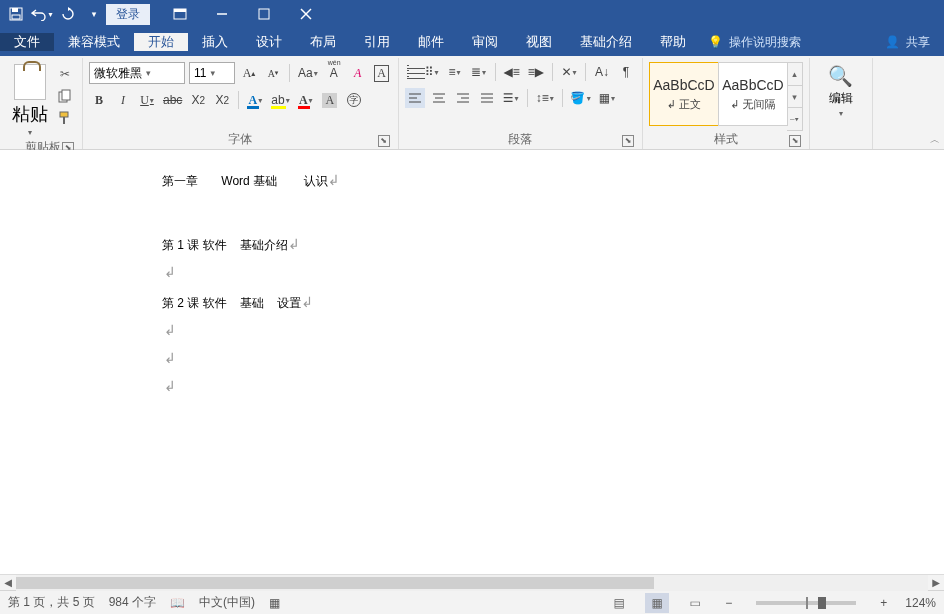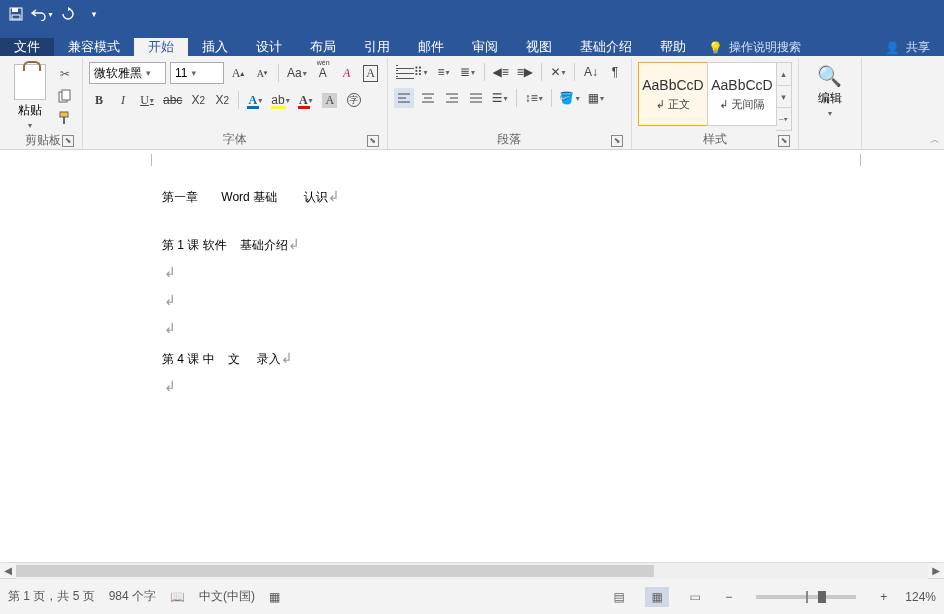--- a/index.html
+++ b/index.html
@@ -4,21 +4,21 @@
 <style>
 *{box-sizing:border-box;margin:0;padding:0;font-family:"Microsoft YaHei","Segoe UI",sans-serif;font-size:12px;user-select:none}
 body{width:944px;height:614px;overflow:hidden;background:#fff;display:flex;flex-direction:column}
 .titlebar{height:28px;background:#2b579a;color:#fff;display:flex;align-items:center;padding:0 4px}
 .qat{display:flex;align-items:center;gap:2px}
 .qat-btn{width:24px;height:24px;display:flex;align-items:center;justify-content:center;color:#fff;cursor:pointer}
 .title-center{flex:1;text-align:center;font-size:12px;color:#e8eef8}
 .wincontrols{display:flex;align-items:center;gap:2px}
 .login-btn{background:#e8eef8;color:#2b579a;padding:2px 10px;margin-right:8px;font-size:12px}
 .wc{width:40px;height:28px;display:flex;align-items:center;justify-content:center;color:#fff;cursor:pointer}
-.tabs{height:28px;background:#2b579a;display:flex;align-items:flex-end;color:#fff}
+.tabs{height:28px;background:#2b579a;display:flex;align-items:center;color:#fff}
 .tab{padding:0 14px;display:flex;align-items:center;font-size:13px;cursor:pointer}
 .tab.active{background:#f3f3f3;color:#2b579a}
 .tab.file{background:#1e3f6f}
 .tell{display:flex;align-items:center;gap:6px;margin-left:8px;color:#cfe0f7;font-size:12px}
 .share-area{margin-left:auto;display:flex;align-items:center;padding:0 14px;gap:6px;color:#cfe0f7;font-size:12px}
 .ribbon{height:94px;background:#f3f3f3;border-bottom:1px solid #d4d4d4;display:flex;align-items:stretch;padding:2px 4px 0 4px;position:relative}
 .group{display:flex;flex-direction:column;border-right:1px solid #dcdcdc;padding:2px 6px 0 6px}
 .group-body{flex:1;display:flex;align-items:flex-start;gap:4px;padding-top:2px}
 .group-label{height:18px;text-align:center;font-size:11px;color:#666;position:relative}
 .dlg{position:absolute;right:2px;bottom:2px;width:12px;height:12px;border:1px solid #888;font-size:8px;line-height:9px;text-align:center;color:#666;cursor:pointer}
@@ -48,29 +48,29 @@
 .style-item.sel{border:1px solid #f0b000;background:#fff8e8}
 .style-prev{font-size:14px;color:#333}
 .style-prev.big{font-size:24px;font-weight:bold;color:#1f3864;font-family:"Calibri"}
 .style-name{font-size:11px;color:#444;margin-top:4px}
 .style-scroll{width:16px;display:flex;flex-direction:column;border:1px solid #d0d0d0;border-left:none}
 .style-scroll div{flex:1;display:flex;align-items:center;justify-content:center;font-size:9px;color:#666;cursor:pointer;border-bottom:1px solid #d0d0d0}
 .style-scroll div:last-child{border-bottom:none}
 .edit-group .bigbtn{width:50px}
 .collapse{position:absolute;right:4px;bottom:2px;font-size:10px;color:#666;cursor:pointer}
 .doc-area{flex:1;background:#fff;overflow:hidden;position:relative}
-.page{position:absolute;left:0;right:0;top:16px;padding:20px 0 0 162px;background:#fff}
+.page{position:absolute;left:0;right:0;top:0;padding:20px 0 0 162px;background:#fff}
 .doc-line{font-size:17px;color:#000;font-family:"Microsoft YaHei";margin-bottom:10px;white-space:pre}
 .pmark{color:#999;font-size:14px}
 .empty-line{height:28px;color:#999;font-size:14px;padding-left:2px}
 .hscroll{height:16px;background:#f3f3f3;border-top:1px solid #dcdcdc;display:flex;align-items:center}
 .hs-btn{width:16px;height:16px;display:flex;align-items:center;justify-content:center;color:#666;font-size:10px;cursor:pointer}
 .hs-track{flex:1;height:16px;background:#efefef;position:relative}
 .hs-thumb{position:absolute;left:0;top:2px;height:12px;width:70%;background:#cfcfcf}
-.status{height:36px;background:#f3f3f3;border-top:1px solid #d4d4d4;display:flex;align-items:center;padding:0 8px;gap:14px;color:#555;font-size:12px}
+.status{height:24px;background:#f3f3f3;border-top:1px solid #d4d4d4;display:flex;align-items:center;padding:0 8px;gap:14px;color:#555;font-size:12px}
 .status .spacer{flex:1}
 .view-btn{width:24px;height:20px;display:flex;align-items:center;justify-content:center;cursor:pointer;color:#666}
 .view-btn.active{background:#d0d7e5}
 .zoom-slider{width:100px;height:4px;background:#c8c8c8;position:relative;margin:0 6px}
 .zoom-slider::before{content:"";position:absolute;left:50%;top:-4px;width:2px;height:12px;background:#888}
 .zoom-thumb{position:absolute;top:-4px;width:8px;height:12px;background:#666;left:62%}
 svg{display:block}
 </style>
 </head>
 <body>
@@ -90,20 +90,45 @@
         </svg>
         <span style="font-size:8px;margin-left:1px">▾</span>
       </div>
     <div class="qat-btn">
         <svg width="14" height="14" viewBox="0 0 14 14">
           <path d="M7 2 A5 5 0 1 1 2 7" fill="none" stroke="#fff" stroke-width="1.4"></path>
           <path d="M7 0 L7 4 L10 2 Z" fill="#fff"></path>
         </svg>
       </div>
     <div class="qat-btn" style="font-size:9px">▾</div>
+  </div>
+  <div class="wincontrols">
+    <div class="login-btn">登录</div>
+    <div class="wc">
+        <svg width="14" height="12">
+          <rect x="1" y="1" width="12" height="10" fill="none" stroke="#fff"></rect>
+          <rect x="1" y="1" width="12" height="3" fill="#fff"></rect>
+        </svg>
+      </div>
+    <div class="wc">
+        <svg width="12" height="12">
+          <line x1="1" y1="6" x2="11" y2="6" stroke="#fff" stroke-width="1.5"></line>
+        </svg>
+      </div>
+    <div class="wc">
+        <svg width="12" height="12">
+          <rect x="1" y="1" width="10" height="10" fill="none" stroke="#fff"></rect>
+        </svg>
+      </div>
+    <div class="wc">
+        <svg width="12" height="12">
+          <line x1="1" y1="1" x2="11" y2="11" stroke="#fff" stroke-width="1.5"></line>
+          <line x1="11" y1="1" x2="1" y2="11" stroke="#fff" stroke-width="1.5"></line>
+        </svg>
+      </div>
   </div>
 </div>
 
 <div class="tabs">
   <div class="tab file">文件</div>
   <div class="tab">兼容模式</div>
   <div class="tab active">开始</div>
   <div class="tab">插入</div>
   <div class="tab">设计</div>
   <div class="tab">布局</div>
@@ -122,21 +147,21 @@
       <span>共享</span>
     </div>
 </div>
 
 <div class="ribbon">
 
   <div class="group">
     <div class="group-body">
       <div class="bigbtn">
         <div class="clip-icon"></div>
-        <div style="font-size:12px">粘贴</div>
+        <div style="font-size:18px">粘贴</div>
         <div style="font-size:8px;color:#666">▾</div>
       </div>
       <div class="small-stack">
         <div class="sbtn">✂</div>
         <div class="sbtn">
             <svg width="14" height="14">
               <rect x="1" y="3" width="8" height="10" fill="none" stroke="#666"></rect>
               <rect x="4" y="1" width="8" height="10" fill="#fff" stroke="#666"></rect>
             </svg>
           </div>
@@ -147,25 +172,25 @@
             </svg>
           </div>
       </div>
     </div>
     <div class="group-label"><span>剪贴板</span><div class="dlg">⬊</div></div>
   </div>
 
   <div class="group" style="min-width:300px">
     <div class="group-body font-rows">
       <div class="row">
-        <div class="combo" style="width:77px">
+        <div class="combo" style="width:96px">
             <span>微软雅黑</span>
             <span class="dd">▾</span>
           </div>
-        <div class="combo" style="width:54px">
+        <div class="combo" style="width:46px">
             <span>11</span>
             <span class="dd">▾</span>
           </div>
         <div class="ib" style="font-family:serif">A<span style="font-size:8px;vertical-align:super">▴</span></div>
         <div class="ib" style="font-family:serif;font-size:10px">A<span style="font-size:7px;vertical-align:super">▾</span></div>
         <div class="sep"></div>
         <div class="ib">Aa<span class="dd">▾</span></div>
         <div class="ib">
             <span style="position:relative">A<span style="position:absolute;top:-7px;left:-2px;font-size:7px">wén</span></span>
           </div>
@@ -298,25 +323,25 @@
   </div>
   <div class="collapse">︿</div>
 </div>
 
 <div class="doc-area">
   <div style="position:absolute;left:148px;top:0;bottom:0;width:1px"></div>
   <div style="position:absolute;left:138px;top:4px;width:14px;height:14px;border-right:1px solid #bbb;border-bottom:1px solid #bbb"></div>
   <div style="position:absolute;right:70px;top:4px;width:14px;height:14px;border-left:1px solid #bbb;border-bottom:1px solid #bbb"></div>
   <div class="page">
     <div class="doc-line"><span>第一章       Word 基础        认识</span><span class="pmark">↲</span></div>
-    <div class="doc-line" style="margin-top:28px"><span>第 1 课 软件    基础介绍</span><span class="pmark">↲</span></div>
+    <div class="doc-line" style="margin-top:44px"><span>第 1 课 软件    基础介绍</span><span class="pmark">↲</span></div>
+    <div class="empty-line">↲</div>
+    <div class="doc-line"><span>第 2 课 软件    基础    设置</span><span class="pmark">↲</span></div>
     <div class="empty-line">↲</div>
     <div class="empty-line">↲</div>
-    <div class="empty-line">↲</div>
-    <div class="doc-line"><span>第 4 课 中    文     录入</span><span class="pmark">↲</span></div>
     <div class="empty-line">↲</div>
   </div>
 </div>
 
 <div class="hscroll">
   <div class="hs-btn">◀</div>
   <div class="hs-track">
       <div class="hs-thumb"></div>
     </div>
   <div class="hs-btn">▶</div>

